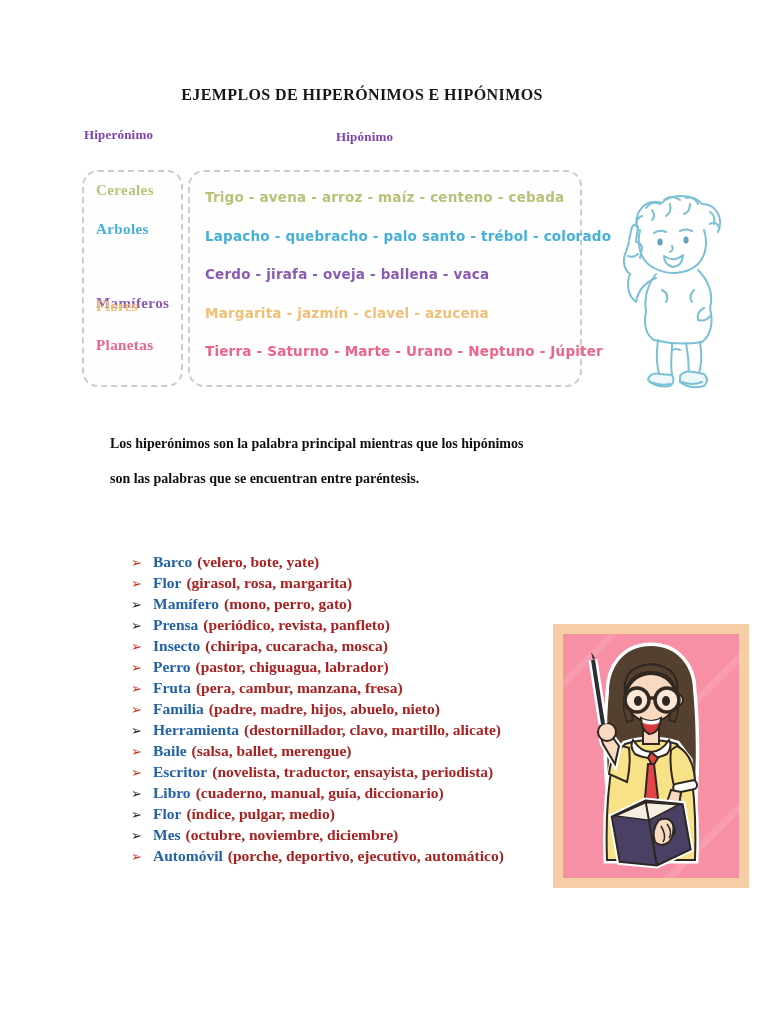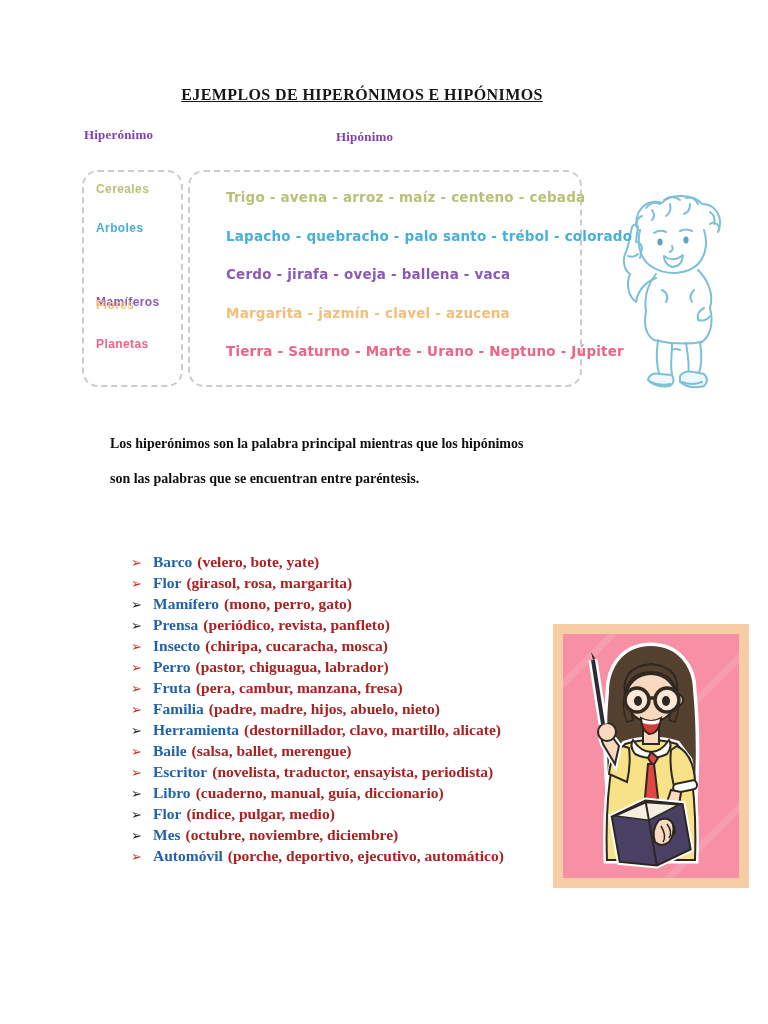--- a/index.html
+++ b/index.html
@@ -9,50 +9,48 @@
     background:#ffffff;
     overflow:hidden;
     font-family:"Liberation Serif", serif;
   }
   .doc-title{
     position:absolute;top:86px;left:0;width:724px;
     text-align:center;
     font-family:"Liberation Serif", serif;
     font-weight:bold;font-size:16px;letter-spacing:.4px;
     color:#161616;
-    text-decoration:underline;
   }
   .col-header{
     position:absolute;
     font-family:Liberation Serif, serif;
     font-weight:bold;font-size:13px;letter-spacing:.2px;
     color:#7d3fb3;
   }
   .col-header.h1{left:84px;top:127px;}
   .col-header.h2{left:336px;top:129px;}
   .dashed-box{
     position:absolute;
     border:2px dashed #cccccc;
     border-radius:16px;
     background:#fefefe;
   }
   .box-left{left:82px;top:170px;width:97px;height:213px;}
   .box-right{left:188px;top:170px;width:390px;height:213px;}
   .hyper-label{
     position:absolute;left:96px;
-    font-family:Liberation Sans, sans-serif;
-    font-weight:bold;font-size:12px;letter-spacing:.4px;
+    font-family:Liberation Serif, serif;
+    font-weight:bold;font-size:15px;letter-spacing:.4px;
     white-space:nowrap;
   }
   .hypo-row{
     position:absolute;left:205px;
     font-family:"DejaVu Sans", sans-serif;
     font-weight:bold;font-size:13.5px;letter-spacing:.2px;
     white-space:nowrap;
-    margin-left:21px;
   }
   .paragraph{
     position:absolute;left:110px;top:436px;width:600px;
     font-family:"Liberation Serif", serif;
     font-weight:bold;font-size:14px;color:#101010;
   }
   .paragraph .pline{display:block;white-space:nowrap;margin-bottom:19px;}
   .hypo-list{
     position:absolute;left:131px;top:551px;
     margin:0;padding:0;list-style:none;

